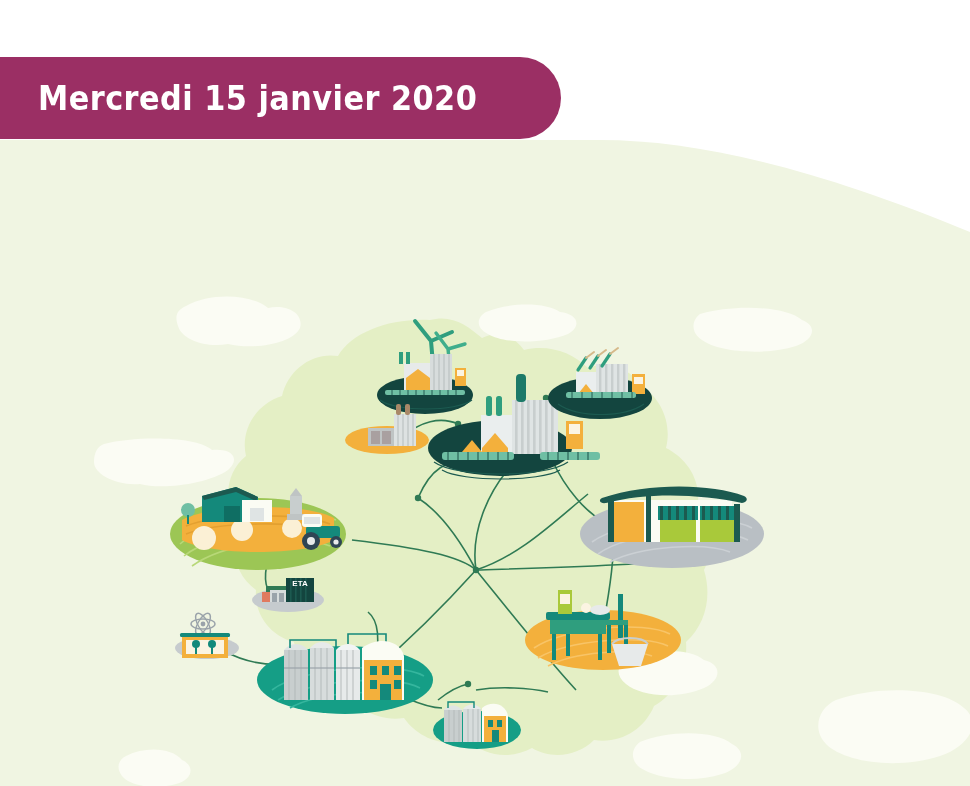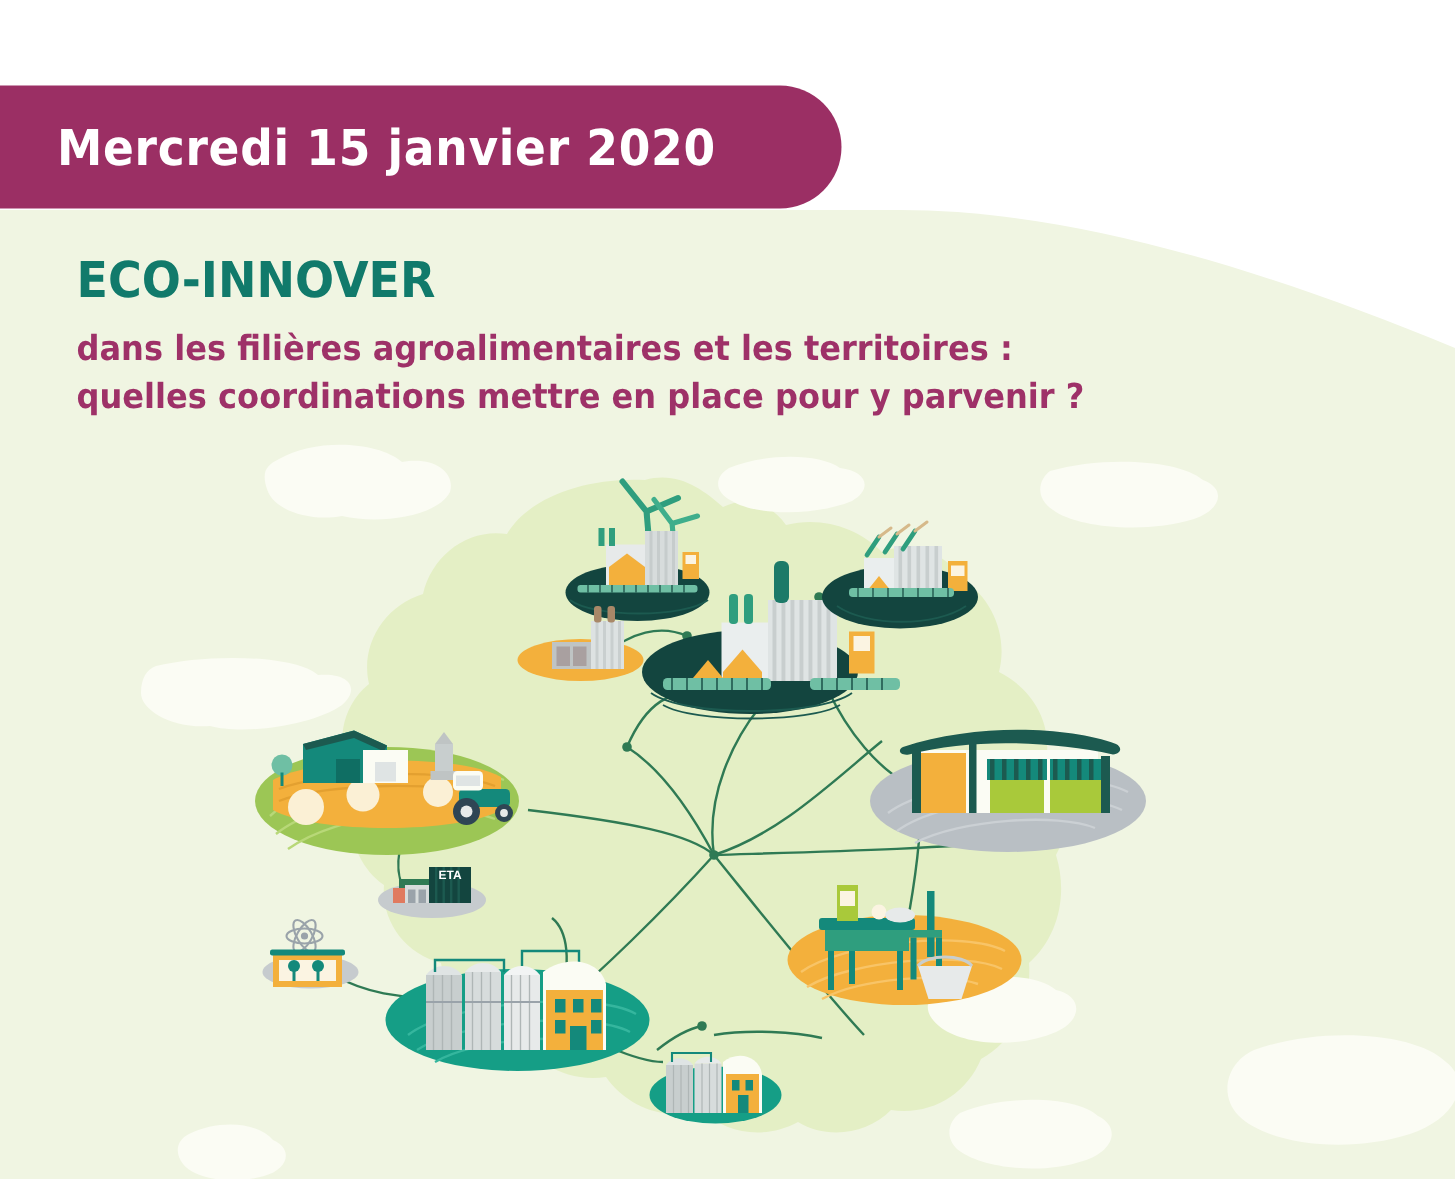--- a/index.html
+++ b/index.html
@@ -523,19 +523,14 @@
         <path d="M612,644 L648,644 L641,666 L619,666 Z" fill="#E7EAEA"></path>
         <path d="M612,644 C618,636 642,636 648,644" stroke="#C8CECE" stroke-width="2" fill="none"></path>
       </g>
     </g>
   </svg>
 
   <div id="date-banner">
     <span id="date-banner-text">Mercredi 15 janvier 2020</span>
   </div>
 
-  <div id="title-block">
-    <div id="main-title">ECO-INNOVER</div>
-    <div class="subtitle-line">dans les filières agroalimentaires et les territoires :</div>
-    <div class="subtitle-line">quelles coordinations mettre en place pour y parvenir ?</div>
-  </div>
 
 </div>
 
 </body></html>

